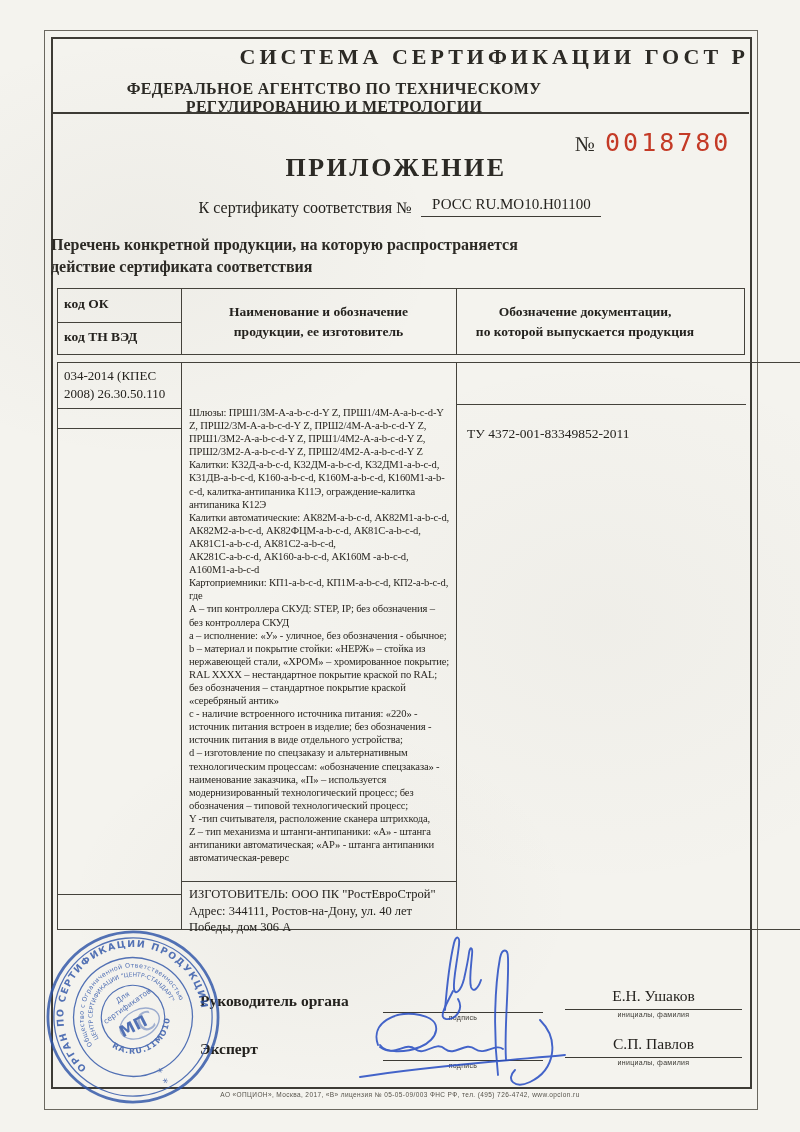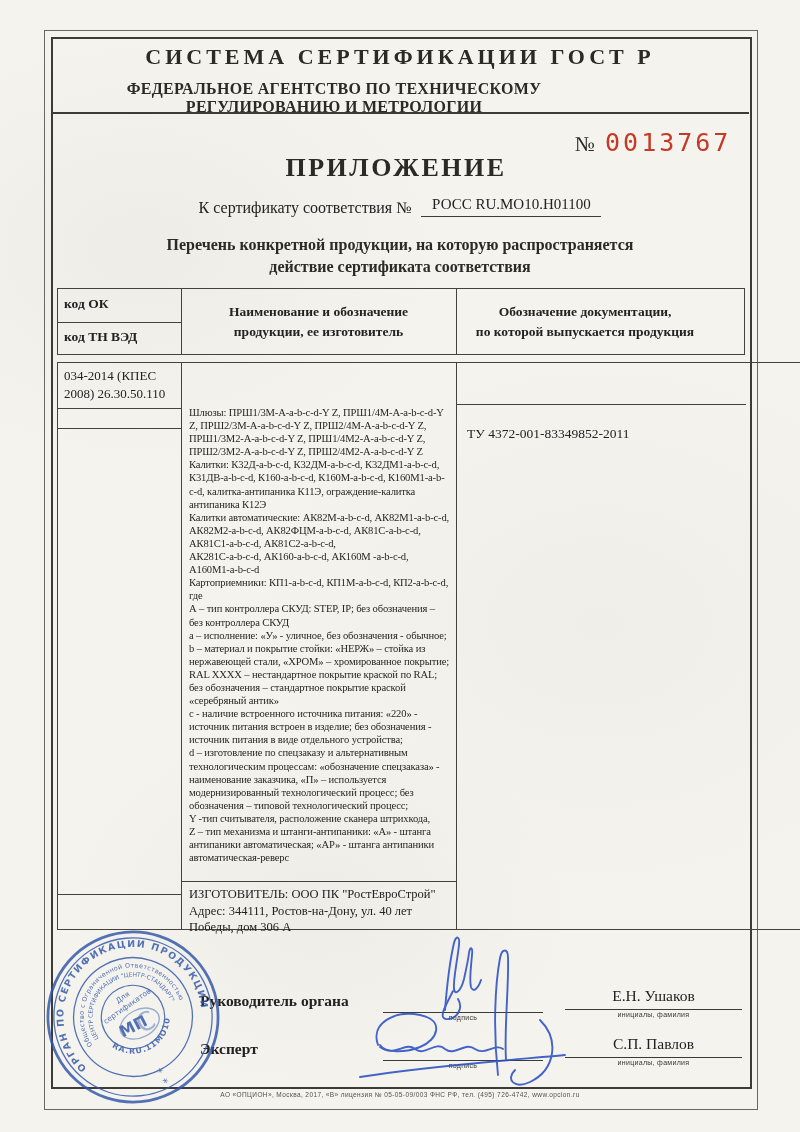--- a/index.html
+++ b/index.html
@@ -21,21 +21,21 @@
   }
   .outer-frame{
     position:absolute;left:44px;top:30px;width:712px;height:1078px;
     border:1.5px solid #6a675f;
   }
   .inner-frame{
     position:absolute;left:51px;top:37px;width:697px;height:1048px;
     border:2.5px solid #3d3b35;
   }
   .hdr-title{
-    left:51px;top:44px;width:698px;text-align:center;
+    left:51px;top:44px;width:698px;text-align:right;
     font-size:22px;font-weight:bold;letter-spacing:4px;color:#2c2a25;
   }
   .hdr-sub{
     left:51px;top:80px;width:566px;text-align:center;
     font-size:16px;font-weight:bold;letter-spacing:0.3px;color:#2c2a25;
   }
   .hdr-line{left:51px;top:112px;width:698px;border-top:2px solid #3d3b35;}
   .blank-no{left:575px;top:128px;display:flex;align-items:baseline;gap:10px;}
   .blank-no .no-sign{font-size:21px;color:#2c2a25;}
   .blank-no .no-digits{
@@ -49,21 +49,21 @@
   .cert-line{
     left:51px;top:196px;width:698px;
     display:flex;justify-content:center;align-items:flex-end;gap:10px;
   }
   .cert-line .lbl{font-size:16px;font-weight:normal;}
   .cert-line .val{
     font-size:15px;min-width:168px;text-align:center;
     border-bottom:1.5px solid #3d3b35;padding:0 6px 3px 6px;
   }
   .scope{
-    left:51px;top:234px;width:698px;text-align:center;
+    left:51px;top:234px;width:698px;
     font-size:16px;font-weight:bold;line-height:22px;white-space:pre-line;color:#2c2a25;
   }
   
   .thead{
     left:57px;top:288px;width:688px;height:67px;
     border:1.5px solid #44423b;box-sizing:border-box;
   }
   .thead .v1{position:absolute;left:123px;top:0;height:100%;border-left:1.5px solid #44423b;}
   .thead .v2{position:absolute;left:398px;top:0;height:100%;border-left:1.5px solid #44423b;}
   .thead .c1split{position:absolute;left:0;top:33px;width:123px;border-top:1.5px solid #44423b;}
@@ -125,21 +125,21 @@
 <div class="paper">
   <div class="outer-frame abs"></div>
   <div class="inner-frame abs"></div>
 
   <div class="hdr-title abs">СИСТЕМА СЕРТИФИКАЦИИ ГОСТ Р</div>
   <div class="hdr-sub abs">ФЕДЕРАЛЬНОЕ АГЕНТСТВО ПО ТЕХНИЧЕСКОМУ РЕГУЛИРОВАНИЮ И МЕТРОЛОГИИ</div>
   <div class="hdr-line abs"></div>
 
   <div class="blank-no abs">
     <span class="no-sign">№</span>
-    <span class="no-digits">0013767</span>
+    <span class="no-digits">0018780</span>
   </div>
 
   <div class="app-title abs">ПРИЛОЖЕНИЕ</div>
 
   <div class="cert-line abs">
     <span class="lbl">К сертификату соответствия №</span>
     <span class="val">РОСС RU.MO10.H01100</span>
   </div>
 
   <div class="scope abs">Перечень конкретной продукции,  на которую распространяется

